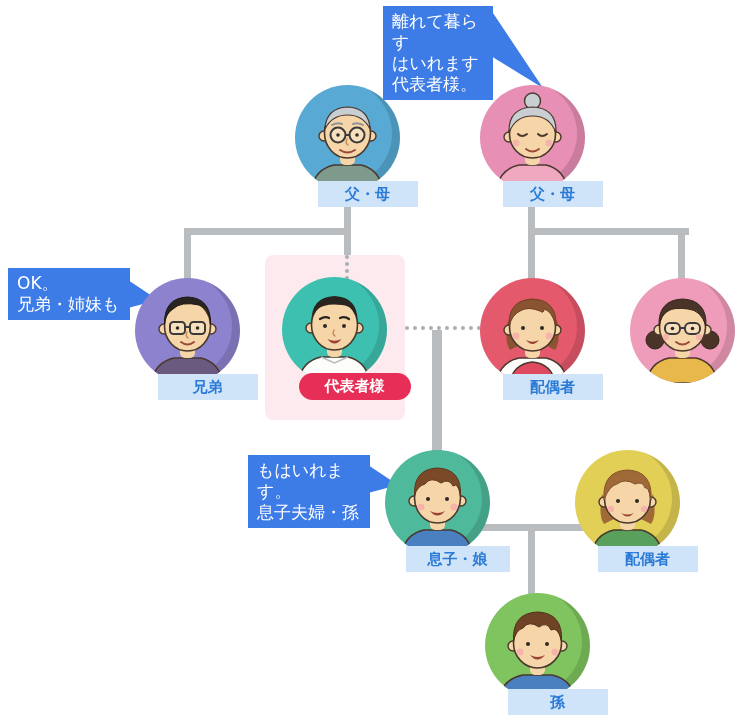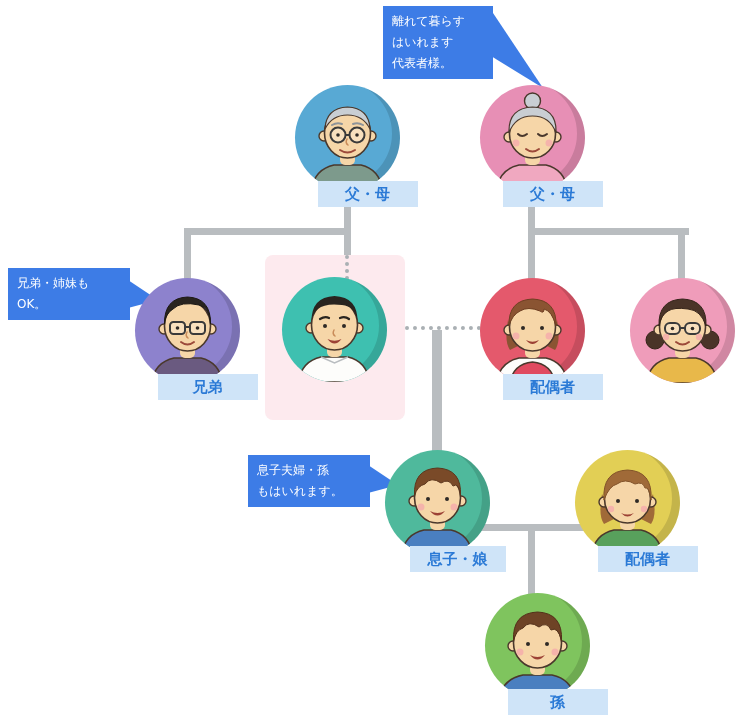--- a/index.html
+++ b/index.html
@@ -6,33 +6,33 @@
   html,body { background:#ffffff; font-family:"DejaVu Sans","Liberation Sans",sans-serif; }
   .canvas { position:relative; width:736px; height:726px; background:#ffffff; overflow:hidden; }
 
   .hl-box { position:absolute; z-index:0; border-radius:8px; background:#fdeaee; }
 
   .line { position:absolute; background:#b9bdc0; z-index:1; }
   .dotted-h { position:absolute; border-top:4px dotted #aab0b4; z-index:1; height:0; }
   .dotted-v { position:absolute; border-left:4px dotted #aab0b4; z-index:1; width:0; }
 
   .callout { position:absolute; z-index:2; background:#3d7ce6; color:#ffffff;
-             font-size:12px; line-height:21px; padding:5px 9px; }
+             font-size:17px; line-height:21px; padding:5px 9px; }
   .tail { position:absolute; z-index:2; }
 
   .node { position:absolute; width:105px; z-index:3; }
   .avatar { position:relative; width:105px; height:105px; border-radius:50%;
             overflow:hidden; box-shadow: inset -8px -4px 0 rgba(0,0,0,0.13); }
   .avatar svg { position:absolute; inset:0; width:100%; height:100%; display:block; }
 
   .tag { position:absolute; top:96px; left:50%; transform:translateX(-50%);
          height:26px; display:flex; align-items:center; justify-content:center;
          font-size:15px; font-weight:bold; z-index:4; white-space:nowrap;margin-left:20px; }
   .tag.blue { background:#cfe4f8; color:#2b7ad6; width:100px; }
-  .tag.wide { width:96px; }
+  .tag.wide { width:104px; }
   .tag.red  { background:#e62e56; color:#ffffff; width:112px; height:27px; border-radius:14px; }
 </style>
 </head>
 <body>
 
 <div class="canvas">
 
   <div class="hl-box" style="left: 265px; top: 255px; width: 140px; height: 165px; background-color: rgb(253, 234, 238);"></div>
 
   <div class="line" style="left:344px;top:198px;width:7px;height:57px;"></div>
@@ -50,30 +50,30 @@
   <div class="callout" style="left:383px;top:6px;width:110px;">
     <div>離れて暮らす</div>
     <div>はいれます</div>
     <div>代表者様。</div>
   </div>
   <svg class="tail" style="left:491px;top:10px;" width="54" height="80">
     <polygon points="0,0 0,46 52,78" fill="#3d7ce6"></polygon>
   </svg>
 
   <div class="callout" style="left:8px;top:268px;width:122px;">
+    <div>OK。</div>
     <div>兄弟・姉妹も</div>
-    <div>OK。</div>
   </div>
   <svg class="tail" style="left:128px;top:278px;" width="34" height="34">
     <polygon points="0,2 0,30 30,22" fill="#3d7ce6"></polygon>
   </svg>
 
   <div class="callout" style="left:248px;top:455px;width:122px;">
+    <div>もはいれます。</div>
     <div>息子夫婦・孫</div>
-    <div>もはいれます。</div>
   </div>
   <svg class="tail" style="left:368px;top:463px;" width="34" height="34">
     <polygon points="0,2 0,30 30,22" fill="#3d7ce6"></polygon>
   </svg>
 
   <div class="node" style="left:295px;top:85px;">
     <div class="avatar" style="background-color: rgb(88, 169, 212);">
       <svg viewBox="0 0 105 105">
         <path d="M16 105 Q20 84 39 80 L66 80 Q84 84 88 105 Z" fill="#7d9a8c" stroke="#4a382c" stroke-width="1.6"></path>
         <rect x="45" y="66" width="15" height="14" rx="5" fill="#f6d6a8"></rect>
@@ -147,20 +147,21 @@
         <ellipse cx="52.5" cy="48" rx="23" ry="25" fill="#f6d6a8" stroke="#4a382c" stroke-width="1.6"></ellipse>
         <path d="M29.5 45 Q29 20 52.5 19 Q76 20 75.5 45 Q73 29 60 28 Q43 26 36 32 Q30.5 36 29.5 45 Z" fill="#29241f"></path>
         <path d="M38 42 q5 -3 9 -1" stroke="#29241f" stroke-width="2.2" fill="none" stroke-linecap="round"></path>
         <path d="M58 41 q5 -2 9 1" stroke="#29241f" stroke-width="2.2" fill="none" stroke-linecap="round"></path>
         <circle cx="43" cy="49" r="2" fill="#2f2a26"></circle>
         <circle cx="62" cy="49" r="2" fill="#2f2a26"></circle>
         <path d="M52 53 q-2 4 1 6" stroke="#c98c5a" stroke-width="1.5" fill="none" stroke-linecap="round"></path>
         <path d="M45.5 62 q7 9 14 0 q-7 3.5 -14 0 z" fill="#9c4135"></path>
       </svg>
     </div>
+    <div class="tag red">代表者様</div>
   </div>
 
   <div class="node" style="left:480px;top:278px;">
     <div class="avatar" style="background-color: rgb(228, 89, 108);">
       <svg viewBox="0 0 105 105">
         <path d="M16 105 Q20 84 39 80 L66 80 Q84 84 88 105 Z" fill="#fdfdfb" stroke="#4a382c" stroke-width="1.6"></path>
         <path d="M30 105 Q33 86 52.5 84 Q72 86 75 105 Z" fill="#e04a60" stroke="#4a382c" stroke-width="1.4"></path>
         <rect x="45" y="66" width="15" height="14" rx="5" fill="#f6d6a8"></rect>
         <path d="M28 42 Q24 64 30 72 L38 68 Z" fill="#8a5432"></path>
         <path d="M77 42 Q81 64 75 72 L67 68 Z" fill="#8a5432"></path>

